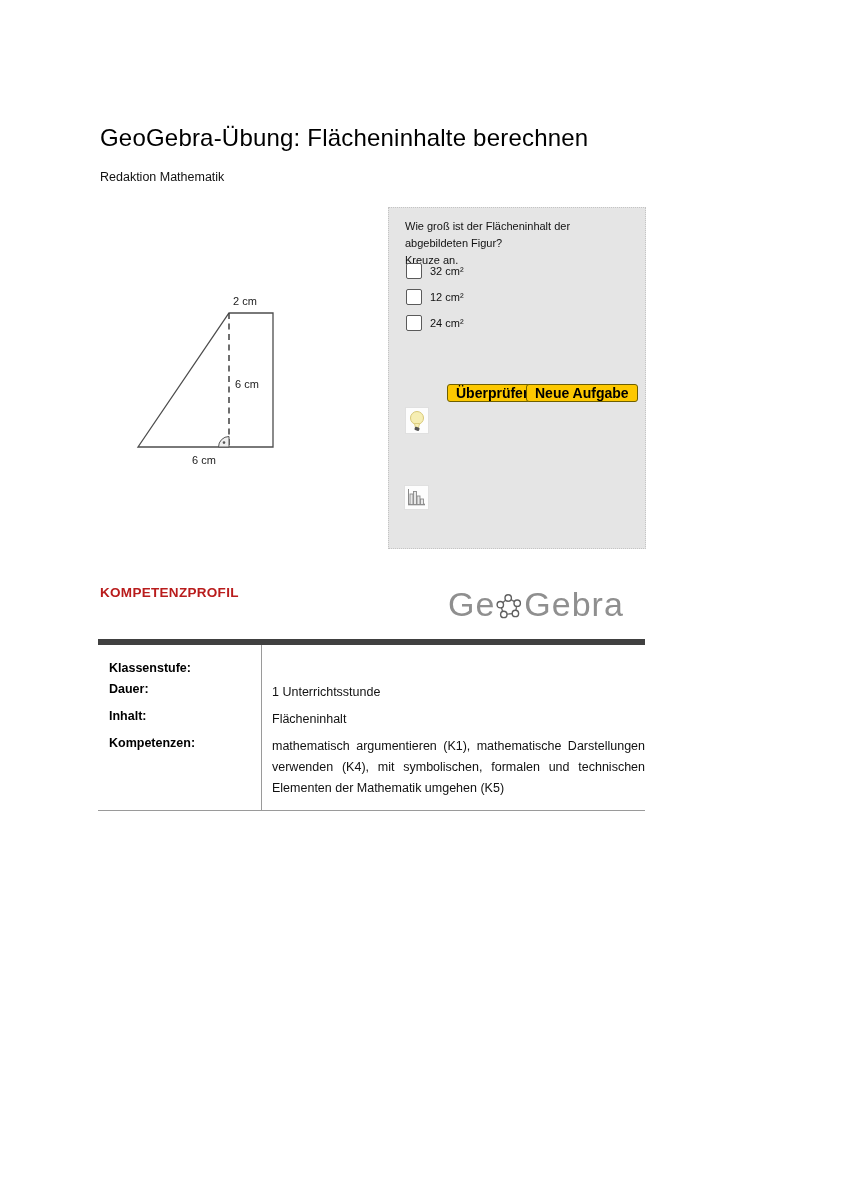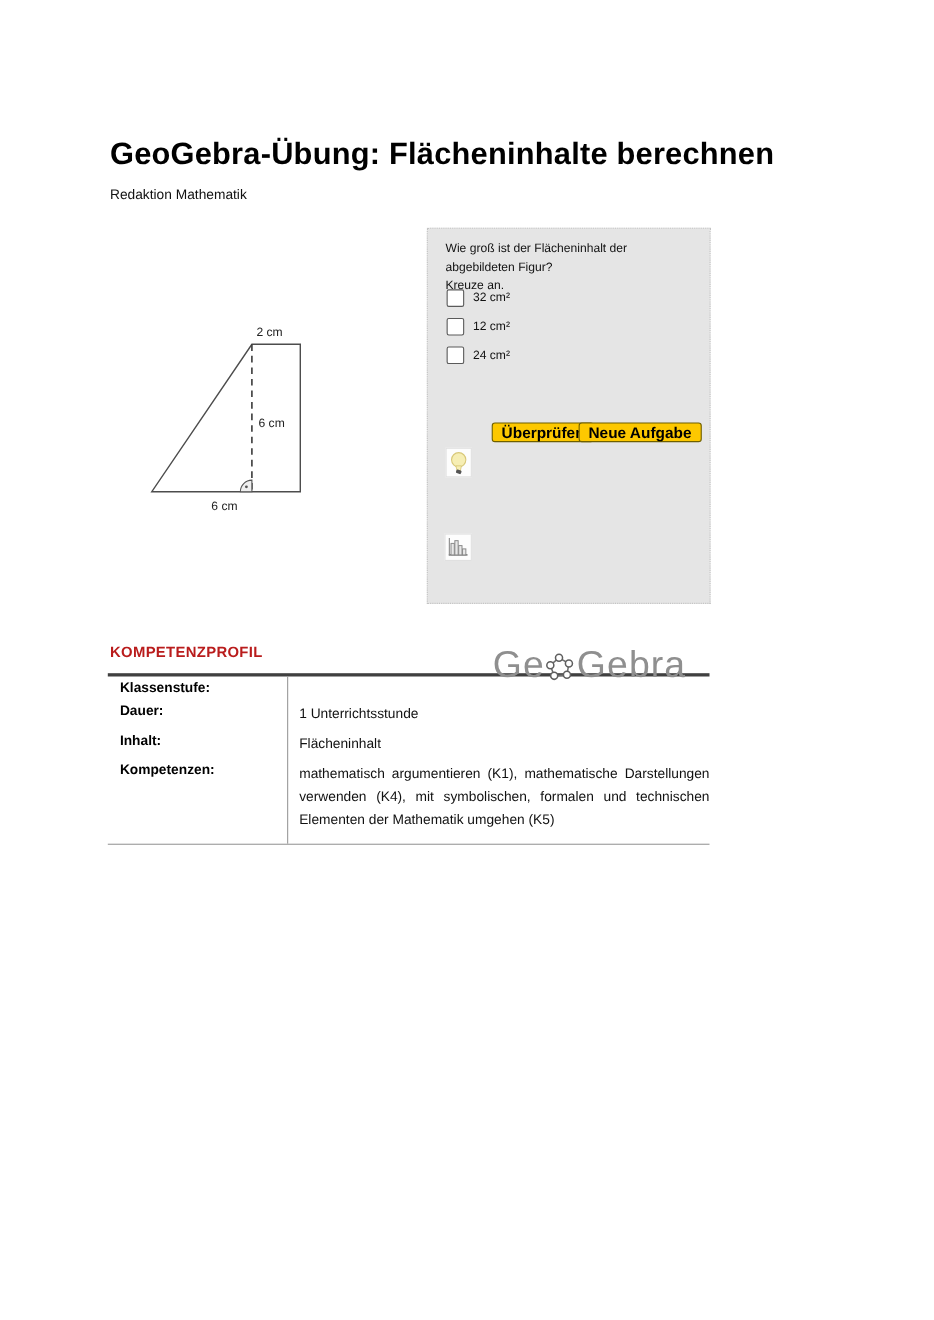--- a/index.html
+++ b/index.html
@@ -1,19 +1,19 @@
 <!DOCTYPE html>
 <html><head>
 <meta charset="utf-8">
 <style>
   html,body{margin:0;padding:0;background:#ffffff;}
   body{font-family:"Liberation Sans", sans-serif;color:#1a1a1a;}
   .page{position:relative;width:849px;height:1200px;background:#fff;overflow:hidden;}
 
-  .doc-title{position:absolute;left:100px;top:124px;font-size:28px;font-weight:700;color:#000;letter-spacing:.2px;}
+  .doc-title{position:absolute;left:100px;top:124px;font-size:24px;font-weight:400;color:#000;letter-spacing:.2px;}
   .doc-subtitle{position:absolute;left:100px;top:170px;font-size:12.5px;color:#111;}
 
   
   .figure-svg{position:absolute;left:120px;top:275px;}
 
   
   .quiz-panel{position:absolute;left:388px;top:207px;width:258px;height:342px;background:#e5e5e5;border:1px dotted #c4c4c4;box-sizing:border-box;}
   .quiz-question{position:absolute;left:16px;top:10px;width:230px;font-size:11px;line-height:17px;color:#111;}
   .quiz-question .qline{display:block;}
   .quiz-options{position:absolute;left:17px;top:55px;display:flex;flex-direction:column;gap:10px;}
@@ -22,21 +22,21 @@
   .cb-label{margin-left:8px;font-size:11px;color:#111;}
   .btn{position:absolute;height:18px;box-sizing:border-box;background:#fdc800;border:1px solid #6e5f00;border-radius:3px;font-family:"Liberation Sans",sans-serif;font-size:14px;font-weight:700;color:#000;padding:0 8px;line-height:16px;text-align:center;cursor:pointer;}
   .btn-check{left:58px;top:176px;}
   .btn-new{left:137px;top:176px;}
   .icon-tile{position:absolute;background:#fdfdfd;border:1px solid #e0e0e0;box-sizing:border-box;display:flex;align-items:center;justify-content:center;}
   .tile-bulb{left:16px;top:199px;width:24px;height:27px;}
   .tile-chart{left:15px;top:277px;width:25px;height:25px;}
 
   
   .kp-heading{position:absolute;left:100px;top:585px;font-size:13.5px;font-weight:700;color:#b91c1c;letter-spacing:.3px;}
-  .kp-table{position:absolute;left:98px;top:612px;width:547px;border-top:3px solid #404040;border-bottom:1px solid #9a9a9a;box-sizing:border-box;padding:0 0 8px 0;}
+  .kp-table{position:absolute;left:98px;top:639px;width:547px;border-top:6px solid #404040;border-bottom:1px solid #9a9a9a;box-sizing:border-box;padding:13px 0 8px 0;}
   .kp-vline{position:absolute;left:163px;top:0;bottom:0;width:1px;background:#9a9a9a;}
   .kp-row{display:flex;align-items:flex-start;}
   .kp-label{width:163px;box-sizing:border-box;padding:3px 0 3px 11px;font-size:12.5px;font-weight:700;color:#000;line-height:15px;}
   .kp-value{box-sizing:border-box;padding:3px 0 3px 11px;width:384px;font-size:12.5px;color:#111;line-height:21px;}
   .kp-value.justify{text-align:justify;}
 
   
   .logo{position:absolute;left:448px;top:586px;display:flex;align-items:center;color:#8f8f8f;font-size:34px;font-weight:400;letter-spacing:1px;line-height:36px;}
   .logo .lg-part{display:inline-block;text-align:right;}
   .logo svg{margin:2px 1px 0 1px;}

